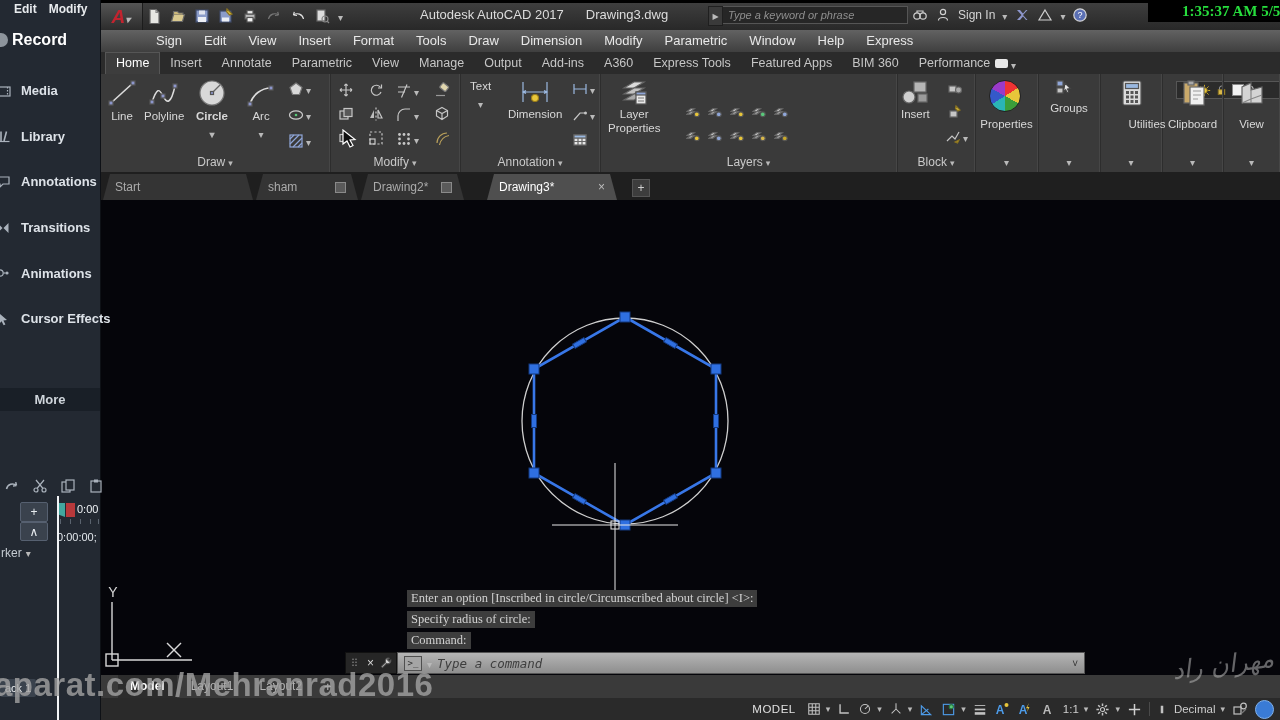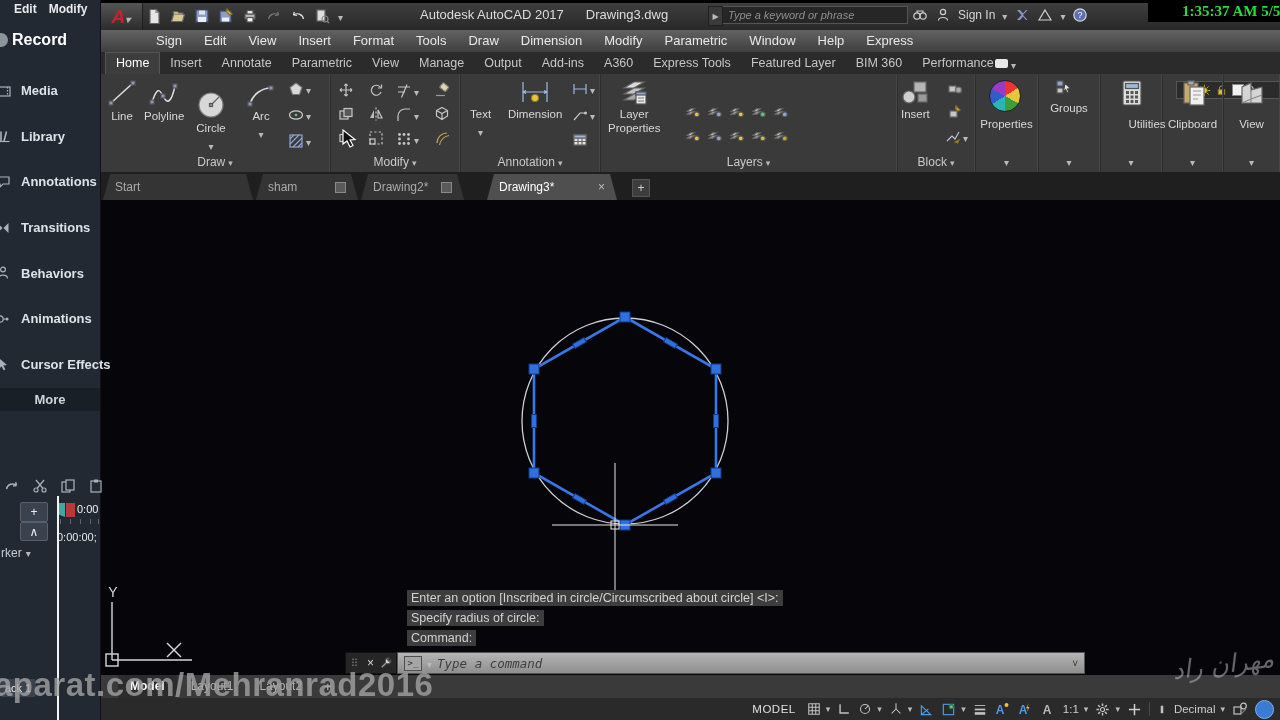--- a/index.html
+++ b/index.html
@@ -58,21 +58,21 @@
   .ftab{position:absolute;top:2px;height:26px;background:#343434;color:#ababab;font-size:12px;
     display:flex;align-items:center;padding:0 12px;box-sizing:border-box;
     clip-path:polygon(7px 0,calc(100% - 7px) 0,100% 100%,0 100%);justify-content:space-between;}
   .ftab.active{background:#4f4f4f;color:#fff;}
   .tabdot{width:9px;height:9px;border:1px solid #8a8a8a;background:#5a5a5a;margin-left:8px;}
   .tabx{color:#bdbdbd;font-size:12px;margin-left:10px;}
   #newtab{position:absolute;left:532px;top:7px;width:16px;height:16px;background:#3d3d3d;
     color:#cfcfcf;font-size:12px;display:flex;align-items:center;justify-content:center;border:1px solid #555;}
 
   #canvas{left:100px;top:200px;width:1180px;height:475px;background:#05050a;}
-  #cmdhist{position:absolute;left:307px;top:390px;font-family:Liberation Sans, sans-serif;
+  #cmdhist{position:absolute;left:307px;top:390px;font-family:Liberation Serif, serif;
     font-size:12.5px;color:#d2d2d2;}
   #cmdhist div{background:#3d3d3d;display:inline-block;padding:1px 4px;margin-bottom:4px;white-space:pre;}
   #cmdhist div{display:table;}
   #cmdbar{position:absolute;left:245px;top:452px;width:740px;height:22px;display:flex;}
   #cmdbar-left{width:52px;background:#262626;border:1px solid #111;display:flex;align-items:center;gap:5px;padding:0 4px;box-sizing:border-box;}
   #cmdbar-main{flex:1;background:linear-gradient(#b5b5b5,#8e8e8e);border:1px solid #555;
     display:flex;align-items:center;gap:5px;padding:0 6px;box-sizing:border-box;}
   #prompt-box{width:16px;height:13px;border:1px solid #4f4f4f;background:#a5a5a5;color:#333;
     font-size:9px;line-height:13px;text-align:center;font-family:"DejaVu Sans Mono",monospace;}
   #cmd-placeholder{font-family:"DejaVu Sans Mono",monospace;font-style:italic;font-size:12.5px;color:#3e3e3e;flex:1;}
@@ -258,21 +258,21 @@
       <span class="rtab active">Home</span>
       <span class="rtab">Insert</span>
       <span class="rtab">Annotate</span>
       <span class="rtab">Parametric</span>
       <span class="rtab">View</span>
       <span class="rtab">Manage</span>
       <span class="rtab">Output</span>
       <span class="rtab">Add-ins</span>
       <span class="rtab">A360</span>
       <span class="rtab">Express Tools</span>
-      <span class="rtab">Featured Layer</span>
+      <span class="rtab">Featured Apps</span>
       <span class="rtab">BIM 360</span>
       <span class="rtab">Performance</span>
     </div>
   <div id="ribbon-toggle" class="abs">
     <span class="pill"></span>
       <span class="caret-only"></span>
   </div>
 
   <div id="ribbon" class="abs">
 
@@ -291,21 +291,21 @@
         <span>
             <svg width="30" height="30" viewBox="0 0 30 30" fill="none" stroke="#c6c6c6" stroke-width="1.2">
               <path d="M3 24 C8 10 10 10 14 18 S22 26 26 8" stroke="#dcdcdc" stroke-width="1.5" fill="none"></path>
               <rect x="1" y="22" width="4" height="4" fill="#8d96cc" stroke="#555"></rect>
               <rect x="12" y="16" width="4" height="4" fill="#8d96cc" stroke="#555"></rect>
               <rect x="24" y="6" width="4" height="4" fill="#8d96cc" stroke="#555"></rect>
             </svg>
           </span>
         <span class="lbl">Polyline</span>
       </div>
-      <div class="bigbtn" style="left:96px;top:16px;">
+      <div class="bigbtn" style="left:96px;top:4px;font-weight:bold;">
         <span>
             <svg width="30" height="30" viewBox="0 0 30 30" fill="none" stroke="#c6c6c6" stroke-width="1.2">
               <circle cx="15" cy="15" r="12" fill="#d8d8d8" stroke="#777"></circle>
               <path d="M15 15 23 7" stroke="#666"></path>
               <rect x="13.5" y="13.5" width="3" height="3" fill="#8d96cc" stroke="#555"></rect>
             </svg>
           </span>
         <span class="lbl">Circle</span>
         <span class="caret-only"></span>
       </div>
@@ -450,21 +450,21 @@
           <span>
             <svg width="16" height="16" viewBox="0 0 16 16" fill="none" stroke="#c6c6c6" stroke-width="1.2">
               <path d="M3 13A10 10 0 0 1 13 3M5.5 15A12 12 0 0 1 15 5.5" stroke="#b89f5a"></path>
             </svg>
           </span>
         </div>
       <div class="panel-label caret"><span>Modify</span></div>
     </div>
 
     <div class="panel" style="left:360px;width:140px;">
-      <div class="bigbtn" style="left:10px;top:2px;margin-top:28px;">
+      <div class="bigbtn" style="left:10px;top:2px;">
         <span style="font-size:26px;color:#dedede;line-height:30px;font-family:'Liberation Serif',serif;"></span>
         <span></span>
         <span class="lbl">Text</span>
         <span class="caret-only"></span>
       </div>
       <div class="bigbtn" style="left:48px;top:4px;">
         <span>
             <svg width="30" height="28" viewBox="0 0 30 28" fill="none" stroke="#c6c6c6" stroke-width="1.2">
               <path d="M3 4v20M27 4v20M3 14h24M6 14l-3-0M6 12.5 3 14l3 1.5M24 12.5 27 14l-3 1.5" stroke="#9ab8e0"></path>
               <circle cx="15" cy="20" r="3.5" fill="#e8c63a" stroke="#9a7d1a"></circle>
@@ -997,29 +997,20 @@
           <span class="ric">
             <svg width="16" height="16" viewBox="0 0 16 16" fill="none" stroke="#c6c6c6" stroke-width="1.2">
               <path d="M2.5 3v10l5-5zM13.5 3v10l-5-5z" fill="#aab2bc" stroke="none"></path>
             </svg>
           </span>
           <span class="rlbl">Transitions</span>
         </div>
         <div class="rside">
           <span class="ric">
             <svg width="16" height="16" viewBox="0 0 16 16" fill="none" stroke="#c6c6c6" stroke-width="1.2">
-              <circle cx="8" cy="4.5" r="2.4" stroke="#aab2bc"></circle>
-              <path d="M3.5 13.5c0-4.5 9-4.5 9 0" stroke="#aab2bc"></path>
-            </svg>
-          </span>
-          <span class="rlbl">Behaviors</span>
-        </div>
-        <div class="rside">
-          <span class="ric">
-            <svg width="16" height="16" viewBox="0 0 16 16" fill="none" stroke="#c6c6c6" stroke-width="1.2">
               <circle cx="5" cy="8" r="3.2" stroke="#aab2bc"></circle>
               <path d="M8.5 8h2" stroke="#aab2bc"></path>
               <circle cx="12" cy="8" r="1.6" fill="#aab2bc" stroke="none"></circle>
             </svg>
           </span>
           <span class="rlbl">Animations</span>
         </div>
         <div class="rside">
           <span class="ric">
             <svg width="16" height="16" viewBox="0 0 16 16" fill="none" stroke="#c6c6c6" stroke-width="1.2">

